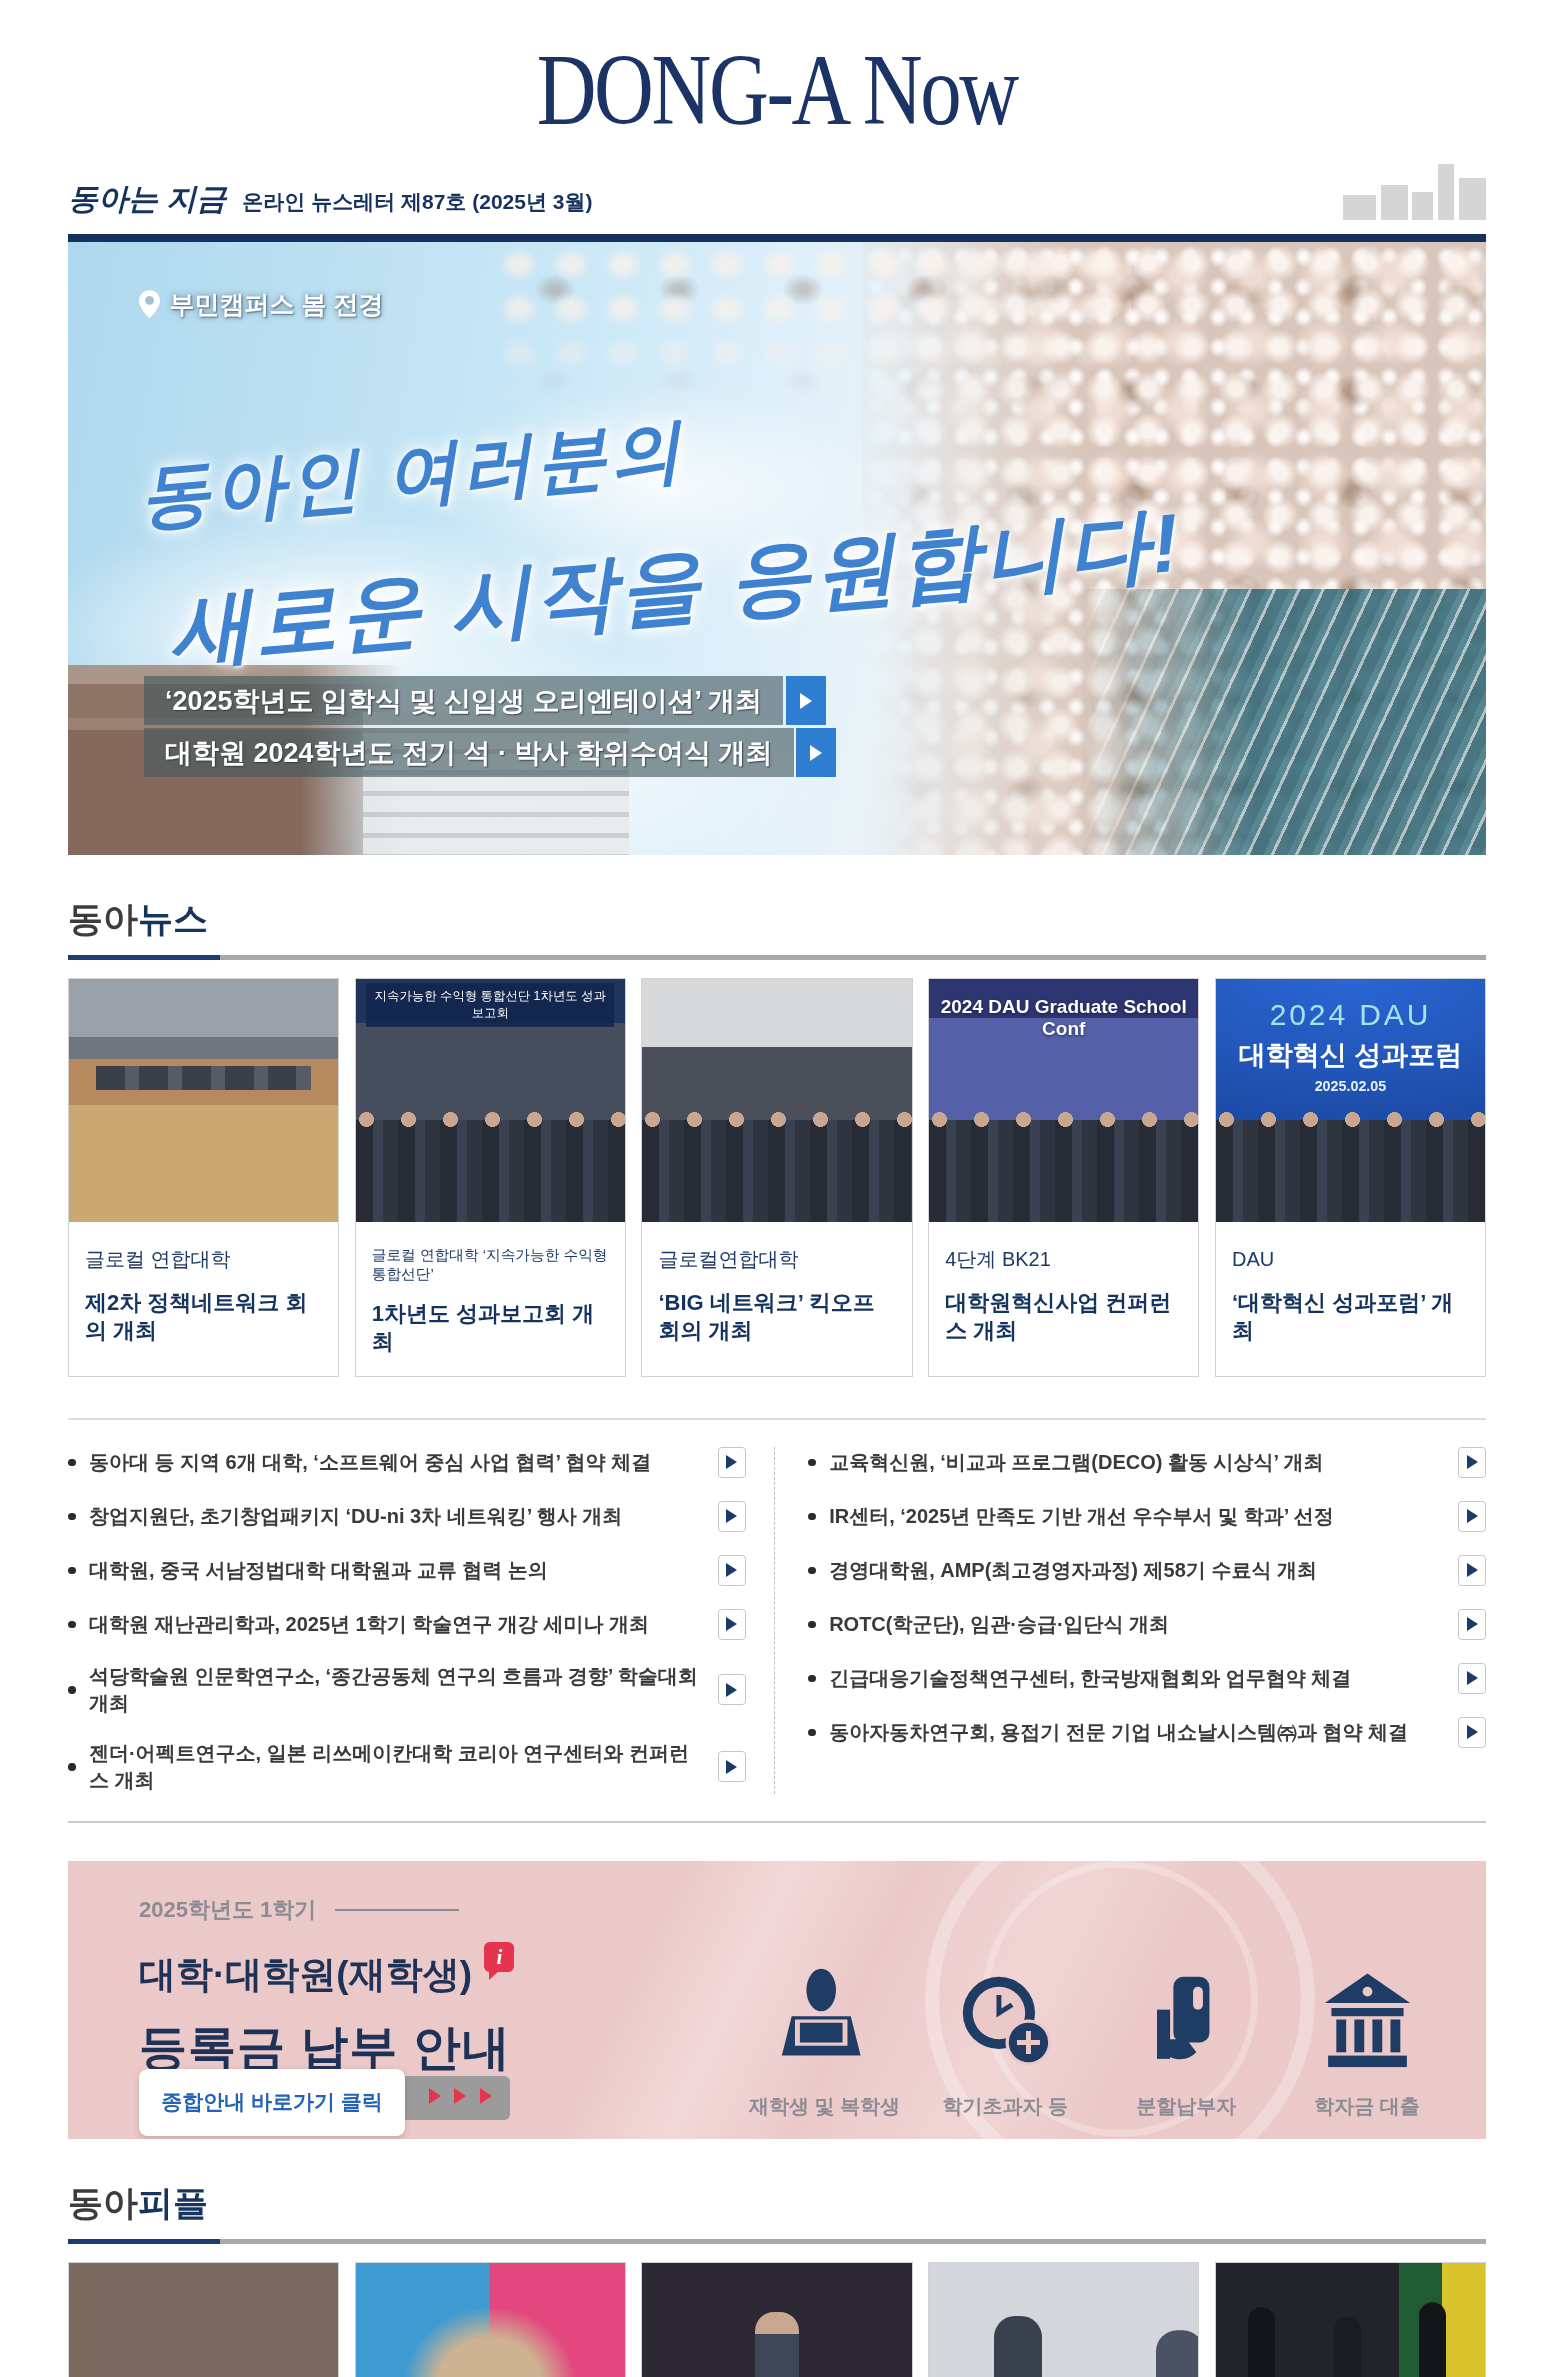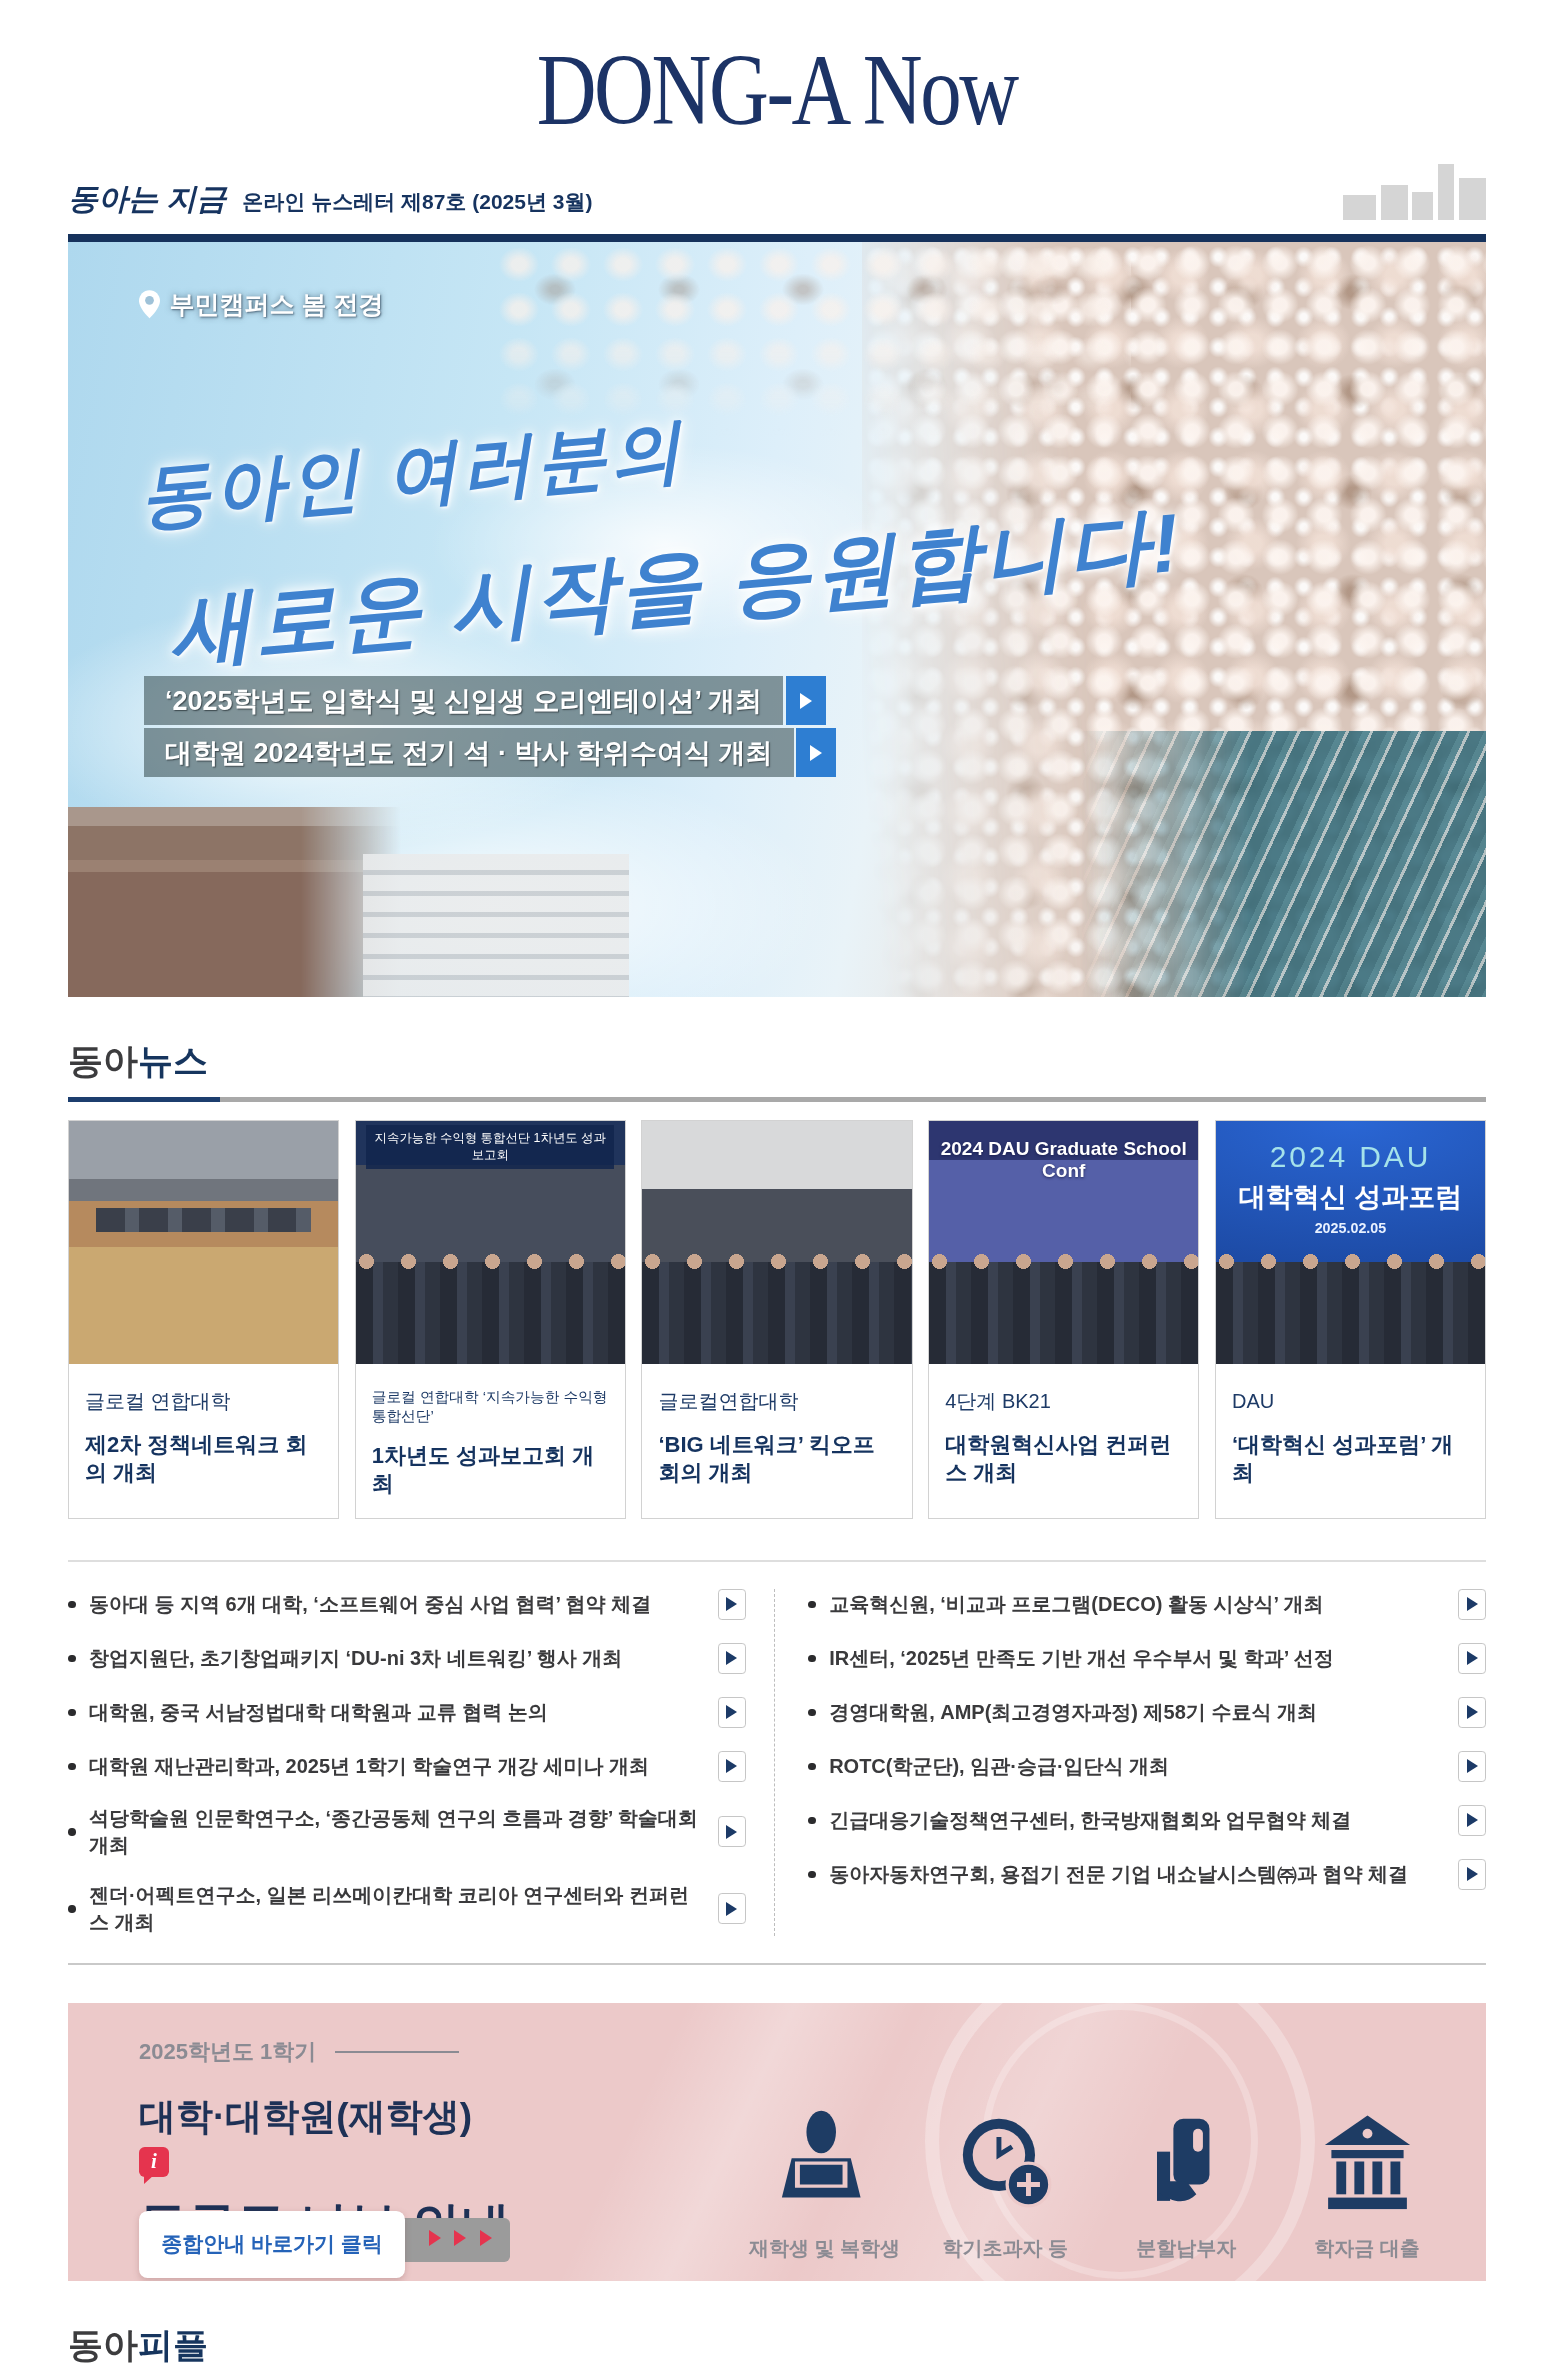--- a/index.html
+++ b/index.html
@@ -17,21 +17,21 @@
   .brand-ko { font-size:30px; font-weight:bold; font-style:italic; color:#16335f; }
   .issue    { font-size:21px; font-weight:bold; color:#16335f; }
   .slogan { display:flex; align-items:center; gap:12.4px; text-align:left; }
   .cityline { width:143px; height:57px; position:relative; opacity:.75; }
   .cityline i { position:absolute; bottom:0; background:#c7c7c7; display:block; }
   .slogan-tx .ko { font-size:19px; font-weight:bold; color:#2e6d99; }
   .slogan-tx .en { font-family:"Liberation Serif", serif; font-size:22px; color:#6d6d70; margin-top:2.9px; }
   .top-divider { margin-top:14.3px; height:7.6px; background:#16325c; }
 
   
-  .hero { position:relative; height:755px; overflow:hidden;
+  .hero { position:relative; height:613px; overflow:hidden;
     background:linear-gradient(100deg,#aed8ee 0%,#c6e6f5 30%,#ddeffa 48%,#e9f3f8 58%,#e7ded8 72%,#ddccc2 86%,#d3bfb4 100%); }
   .clouds { position:absolute; inset:0;
     background:
       radial-gradient(428px 181px at 18% 64%, rgba(255,255,255,.95), rgba(255,255,255,0) 70%),
       radial-gradient(333px 143px at 42% 40%, rgba(255,255,255,.8), rgba(255,255,255,0) 70%),
       radial-gradient(475px 200px at 30% 88%, rgba(255,255,255,.9), rgba(255,255,255,0) 70%); }
   .blossoms { position:absolute; top:0; right:0; width:44%; height:100%;
     background-color:#d9c6bb;
     background-image:
       radial-gradient(rgba(252,244,239,.95) 22%, rgba(252,244,239,0) 60%),
@@ -138,21 +138,21 @@
   
   .tuition { margin-top:38px; position:relative; height:278px; background:#ecc9c9; overflow:hidden; }
   .tuition .stripes { position:absolute; inset:0;
     background:linear-gradient(115deg, rgba(255,255,255,0) 40%, rgba(255,255,255,.28) 47%, rgba(255,255,255,0) 55%, rgba(255,255,255,.22) 66%, rgba(255,255,255,0) 74%); }
   .seal-wm { position:absolute; right:171px; top:-57px; width:390px; height:390px; border-radius:50%;
     border:14.3px solid rgba(255,255,255,.35); opacity:.8; }
   .seal-wm::before { content:''; position:absolute; inset:43px; border-radius:50%; border:7.6px solid rgba(255,255,255,.3); }
   .tuition .left { position:absolute; left:71px; top:34px; }
   .t-sem { display:flex; align-items:center; gap:19px; color:#8b8b93; font-size:22px; font-weight:bold; }
   .t-sem .dash { width:124px; height:1.9px; background:#8b8b93; }
-  .t-target { margin-top:25px; font-size:37px; font-weight:bold; color:#1e3156; display:flex; align-items:flex-start; gap:12.4px;flex-direction:column; }
+  .t-target { margin-top:25px; font-size:37px; font-weight:bold; color:#1e3156; display:flex; align-items:flex-start; gap:12.4px; }
   .info-bubble { width:30px; height:30px; background:#e5344e; border-radius:5.7px; position:relative;
     color:#fff; font-size:21px; font-weight:bold; font-family:"Liberation Serif", serif; font-style:italic;
     display:flex; align-items:center; justify-content:center; margin-top:-7.6px; }
   .info-bubble::after { content:''; position:absolute; left:4.8px; bottom:-7.6px; border-top:9.5px solid #e5344e;
     border-right:10.5px solid transparent; }
   .t-title { margin-top:16px; font-size:48px; font-weight:bold; color:#1e3156; letter-spacing:1px; }
   .t-btn-zone { position:absolute; left:71px; top:208px; width:428px; height:57px; }
   .t-btn-bar { position:absolute; left:9.5px; top:6.7px; width:361px; height:44px; background:#9b9b9b; border-radius:5.7px; }
   .t-btn { position:absolute; left:0; top:0; width:266px; height:67px; background:#fff; border-radius:8.6px;
     display:flex; align-items:center; justify-content:center; font-size:21px; font-weight:bold; color:#2563b8; cursor:pointer;

